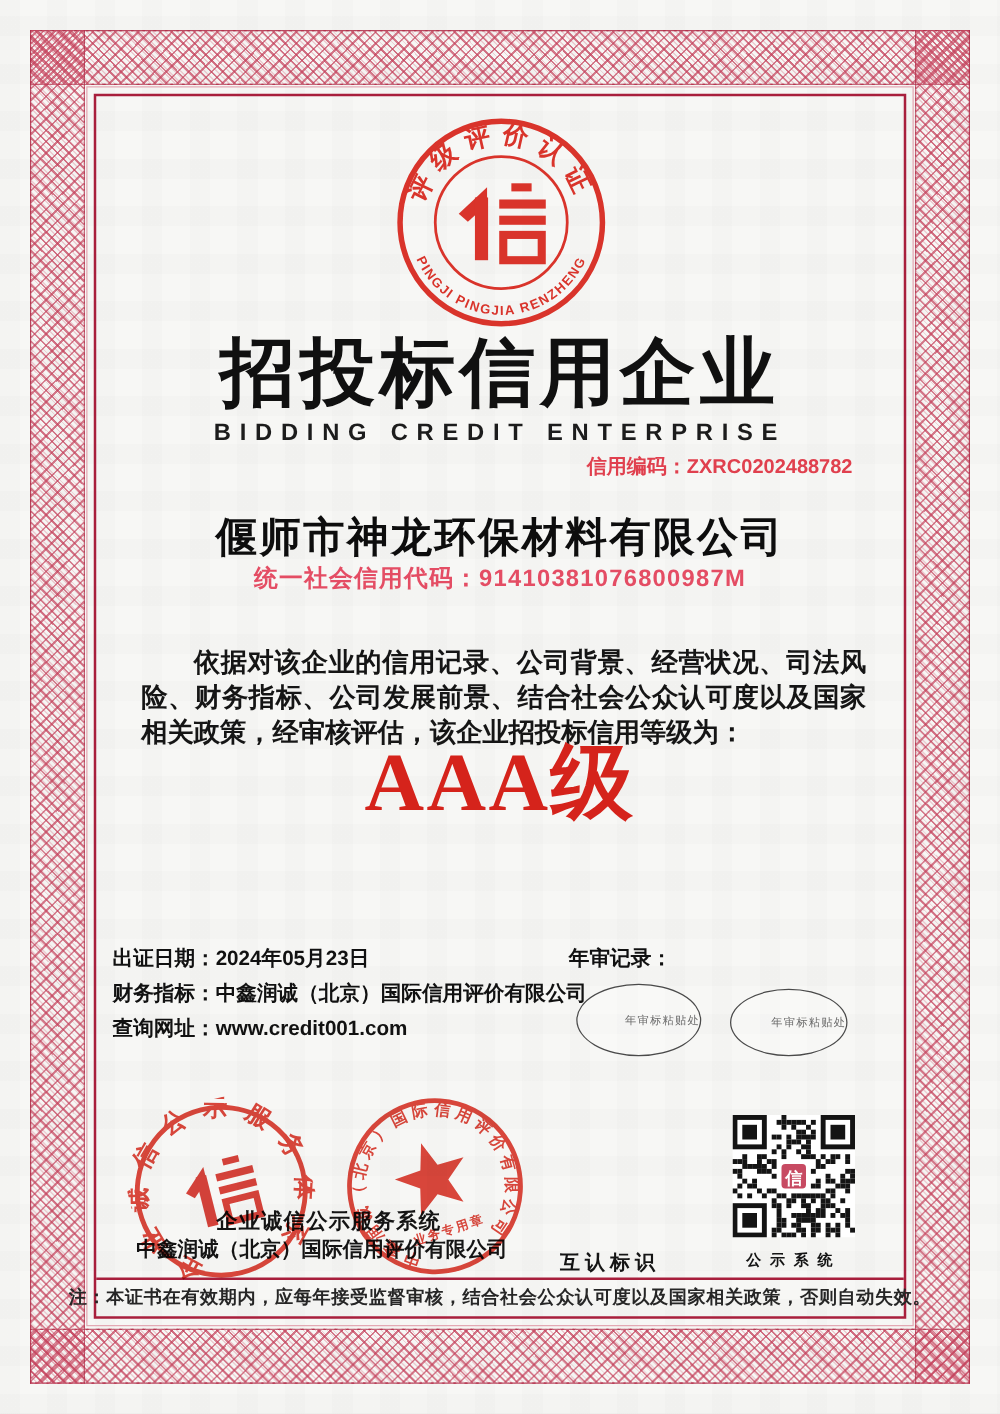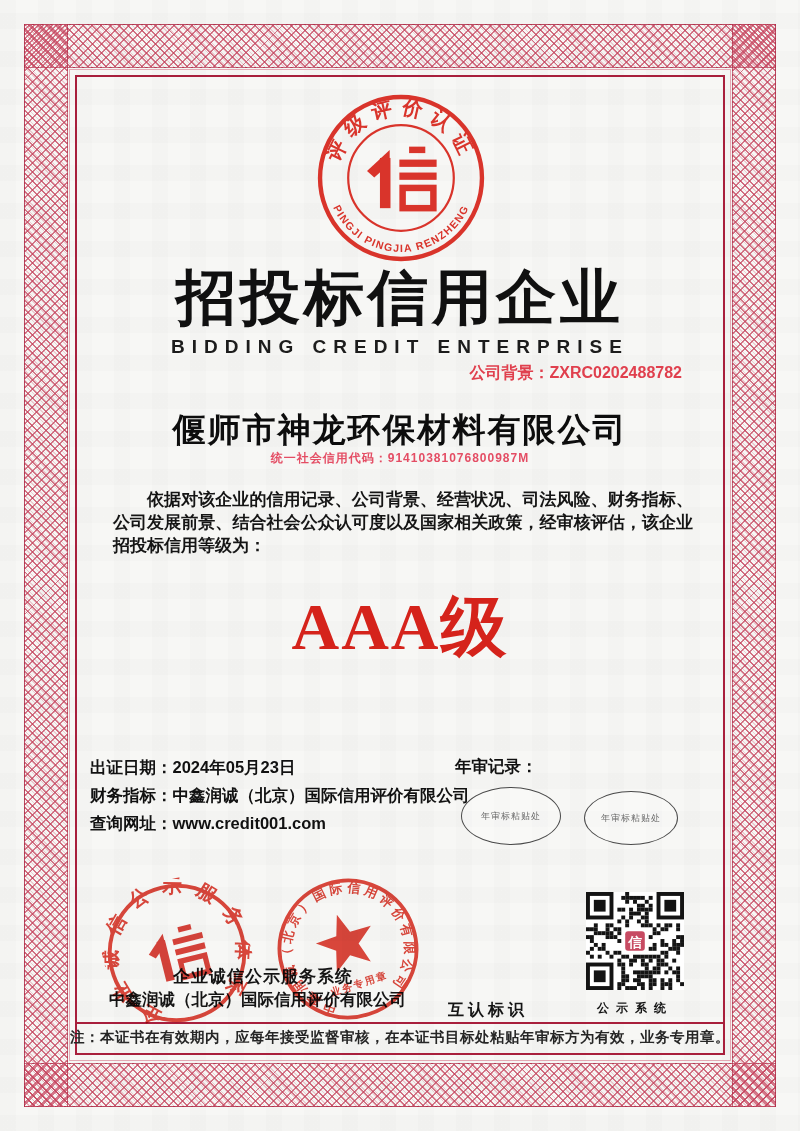--- a/index.html
+++ b/index.html
@@ -27,27 +27,27 @@
   .footer-sep{position:absolute;left:77px;right:77px;top:1022px;height:0;border-top:2px solid #a81f3c;}
 
   
   .abs{position:absolute;}
   .center{left:0;right:0;text-align:center;}
   .top-seal{left:313px;top:90px;width:176px;height:176px;}
   .title-cn{top:268px;font-size:60px;font-weight:900;letter-spacing:4px;color:#101010;line-height:1;}
   .title-en{top:336px;font-size:19px;font-weight:700;letter-spacing:7px;color:#1c1c1c;font-family:"Liberation Sans","DejaVu Sans",sans-serif;}
   .credit-code{top:363px;right:118px;font-size:16px;font-weight:700;color:#e0404e;font-family:"Liberation Sans","DejaVu Sans",sans-serif;}
   .company-name{top:408px;font-size:33px;font-weight:900;letter-spacing:2px;color:#0d0d0d;}
-  .uscc{top:450px;font-size:12px;font-weight:700;color:#e44d64;letter-spacing:1px;font-family:"Liberation Sans","DejaVu Sans",sans-serif;}
-  .body-text{top:490px;left:113px;width:580px;font-size:17px;font-weight:700;color:#151515;line-height:1.34;text-align:justify;text-indent:2em;font-family:Liberation Mono, monospace;}
+  .uscc{top:450px;font-size:19px;font-weight:700;color:#e44d64;letter-spacing:1px;font-family:"Liberation Sans","DejaVu Sans",sans-serif;}
+  .body-text{top:516px;left:113px;width:580px;font-size:21px;font-weight:700;color:#151515;line-height:1.34;text-align:justify;text-indent:2em;}
   .rating{top:594px;font-size:66px;font-weight:900;color:#d5231b;letter-spacing:2px;line-height:1;}
   .details{left:90px;top:733px;font-family:Liberation Sans, sans-serif;margin-top:20px;}
   .detail-row{font-size:16.5px;font-weight:700;color:#111;line-height:28px;white-space:nowrap;}
   .annual-label{left:455px;top:756px;font-size:16.5px;font-weight:700;color:#111;font-family:"Liberation Sans","DejaVu Sans",sans-serif;}
-  .oval{border:1.5px solid #4a4a4a;border-radius:50%;display:flex;align-items:center;justify-content:center;color:#6a6a6a;font-size:9px;letter-spacing:1px;background:rgba(255,255,255,.25);}
+  .oval{border:1.5px solid #4a4a4a;border-radius:50%;display:flex;align-items:center;justify-content:flex-end;color:#6a6a6a;font-size:9px;letter-spacing:1px;background:rgba(255,255,255,.25);}
   .oval1{left:461px;top:787px;width:98px;height:56px;}
   .oval2{left:584px;top:791px;width:92px;height:52px;}
   .caption{font-weight:700;color:#141414;white-space:nowrap;}
   .cap1{left:168px;top:965px;width:190px;text-align:center;font-size:17px;letter-spacing:1px;}
   .cap2{left:105px;top:989px;width:305px;text-align:center;font-size:16.5px;}
   .cap-mutual{left:448px;top:1000px;width:104px;font-size:16px;letter-spacing:4px;font-family:"Liberation Sans","DejaVu Sans",sans-serif;}
   .cap-qr{left:572px;top:1000px;width:126px;text-align:center;font-size:12px;letter-spacing:7px;font-family:"Liberation Sans","DejaVu Sans",sans-serif;}
   .seal{mix-blend-mode:multiply;opacity:.92;}
   .seal-service{left:104px;top:880px;width:146px;height:146px;transform:rotate(-14deg);}
   .seal-company{left:272px;top:873px;width:152px;height:152px;transform:rotate(-18deg);}
@@ -103,21 +103,21 @@
         <textPath href="#arc-bot" startOffset="50%">PINGJI PINGJIA RENZHENG</textPath>
       </text>
       <use href="#xinlogo" transform="translate(54,57) scale(0.92)"></use>
     </svg>
   </div>
 
   <div class="abs center title-en">BIDDING CREDIT ENTERPRISE</div>
   <div class="abs center title-cn">招投标信用企业</div>
 
   <div class="abs credit-code">
-    <span>公司背景：</span><span>ZXRC0202488782</span>
+    <span>信用编码：</span><span>ZXRC0202488782</span>
   </div>
 
   <div class="abs center company-name">偃师市神龙环保材料有限公司</div>
   <div class="abs center uscc">
     <span>统一社会信用代码：</span><span>91410381076800987M</span>
   </div>
 
   <div class="abs body-text">依据对该企业的信用记录、公司背景、经营状况、司法风险、财务指标、公司发展前景、结合社会公众认可度以及国家相关政策，经审核评估，该企业招投标信用等级为：</div>
 
   <div class="abs center rating">AAA级</div>
@@ -360,15 +360,15 @@
         <rect x="80" y="8" width="12" height="12" fill="#141414"></rect>
         <rect x="0" y="72" width="28" height="28" fill="#141414"></rect>
         <rect x="4" y="76" width="20" height="20" fill="#ffffff"></rect>
         <rect x="8" y="80" width="12" height="12" fill="#141414"></rect>
         <rect x="38" y="38" width="24" height="24" fill="#ffffff" rx="4"></rect>
         <rect x="40" y="40" width="20" height="20" fill="#c74a62" rx="3"></rect>
         <text x="50" y="56" font-size="14" font-weight="bold" fill="#ffffff" text-anchor="middle">信</text>
       </svg>
   </div>
 
-  <div class="abs center footer-note">注：本证书在有效期内，应每年接受监督审核，在本证书目标处粘贴年审标方为有效，业务专用章。</div>
+  <div class="abs center footer-note">注：本证书在有效期内，应每年接受监督审核，结合社会公众认可度以及国家相关政策，否则自动失效。</div>
 
 </div>
 
 </body></html>

